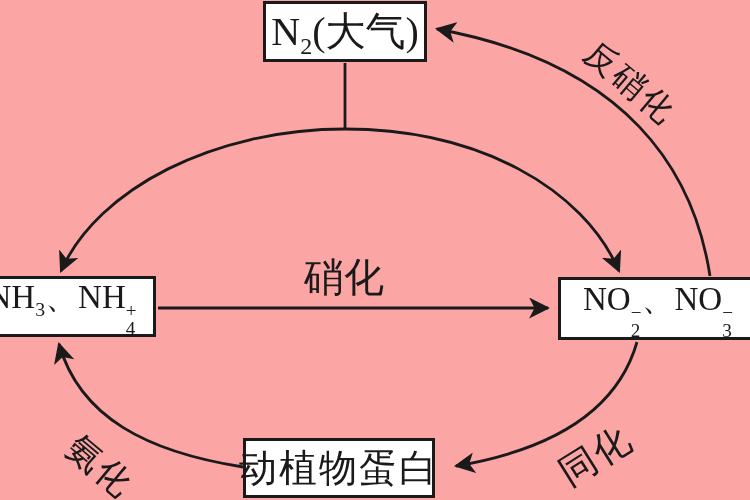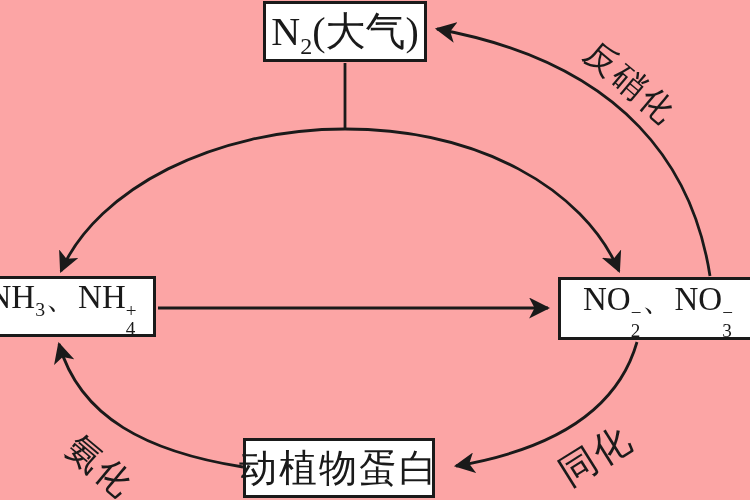--- a/index.html
+++ b/index.html
@@ -85,17 +85,18 @@
         </span><span>、</span><span>NO</span><span class="ion">
           <span class="chg">−</span>
           <span class="cnt">3</span>
         </span></span>
   </div>
 
   <div class="node" id="protein-box">
     <span>动植物蛋白</span>
   </div>
 
+  <div class="flow-label" id="nitrification-label">硝化</div>
   <div class="flow-label" id="denitrification-label">反硝化</div>
   <div class="flow-label" id="ammonification-label">氨化</div>
   <div class="flow-label" id="assimilation-label">同化</div>
 
 </div>
 
 </body></html>

